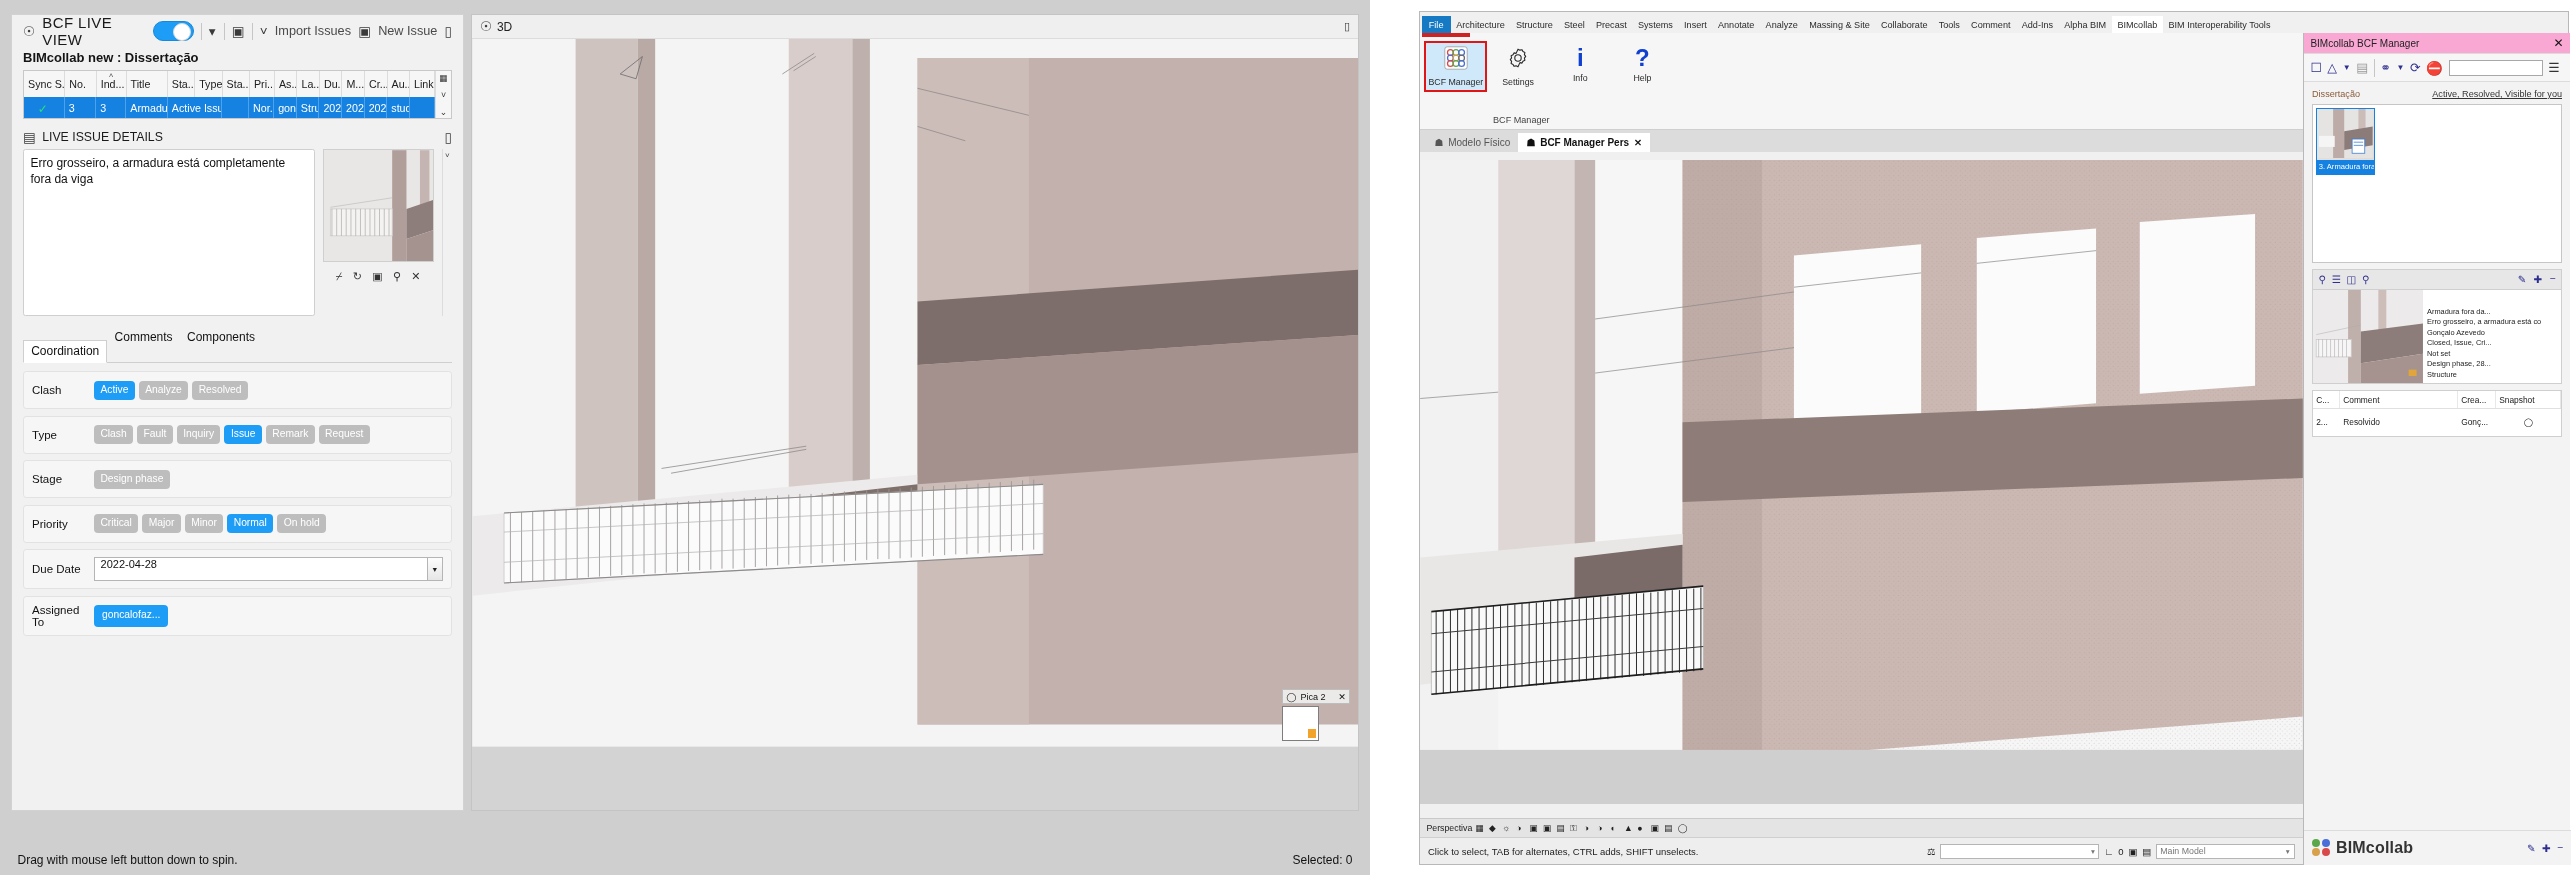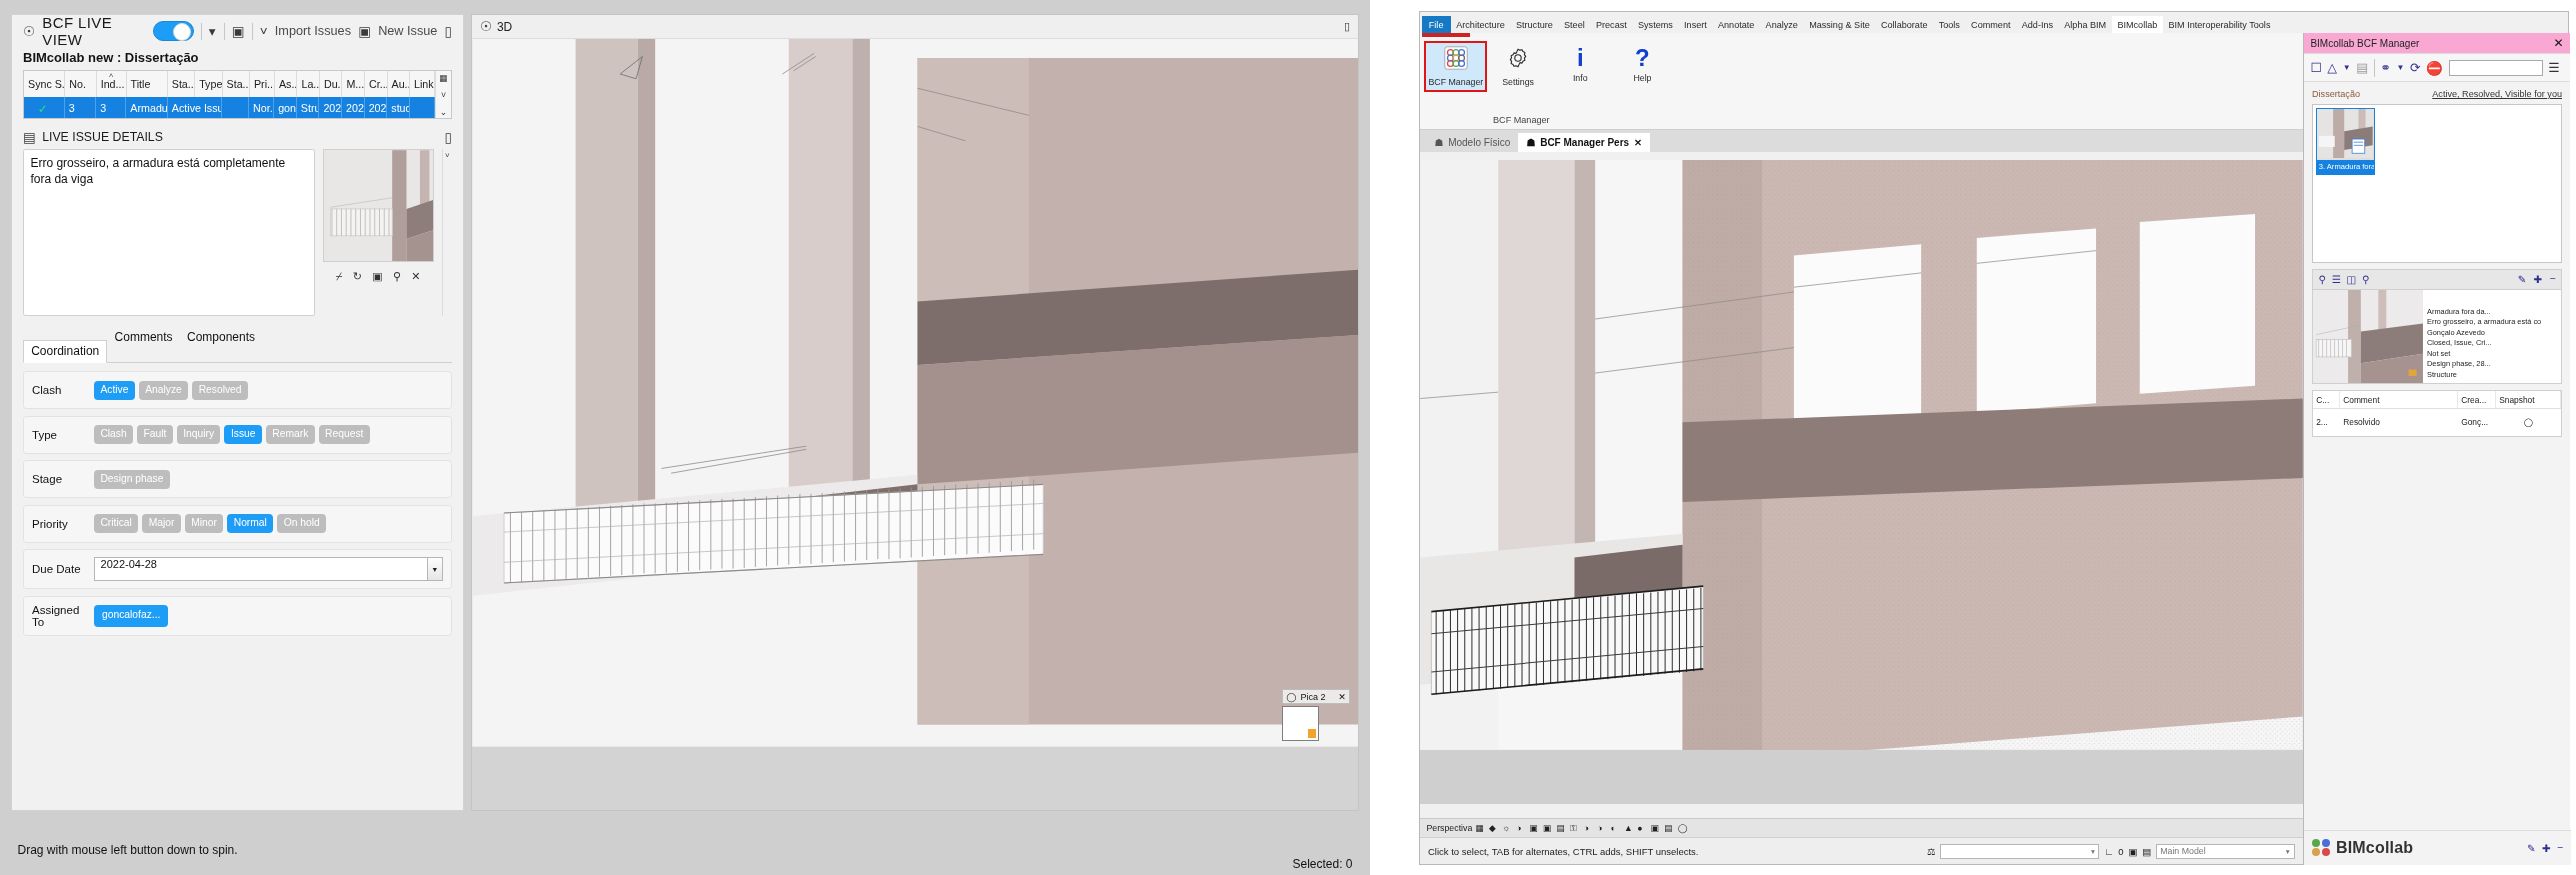--- a/index.html
+++ b/index.html
@@ -126,23 +126,22 @@
     background:#d4d4d4; border:0.8px solid #c4c4c4; overflow:hidden;
   }
   .vp-head {
     height:24px; background:#efefef; border-bottom:0.8px solid #dcdcdc;
     display:flex; align-items:center; padding:0 8px; font-size:12px; color:#222; gap:4.8px;
   }
   .vp-head .mini { margin-left:auto; font-size:11px; }
   .vp-canvas { position:absolute; left:0; right:0; top:24px; bottom:0; overflow:hidden; }
   .statusbar {
     position:absolute; left:0; bottom:0; width:1370px; height:33px;
-    display:flex; align-items:flex-start; padding:0 17.5px; font-size:12px; color:#111;
+    display:flex; align-items:center; padding:0 17.5px; font-size:12px; color:#111;
     background:#cfcfcf;
-    flex-direction:column;
   }
   .statusbar .right { margin-left:auto; }
 
   
   .scene-tab {
     position:absolute; right:8px; bottom:62px; width:68px; height:59px;
   }
   .scene-lbl {
     display:flex; align-items:center; gap:4px; font-size:9.1px; color:#111;
     background:#eceae8; border:0.8px solid #bdbdbd; padding:1.6px 3.2px;

